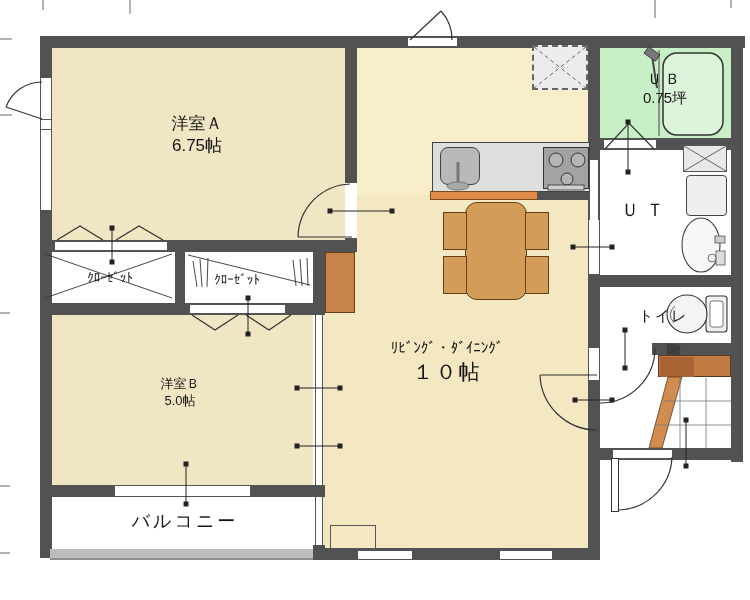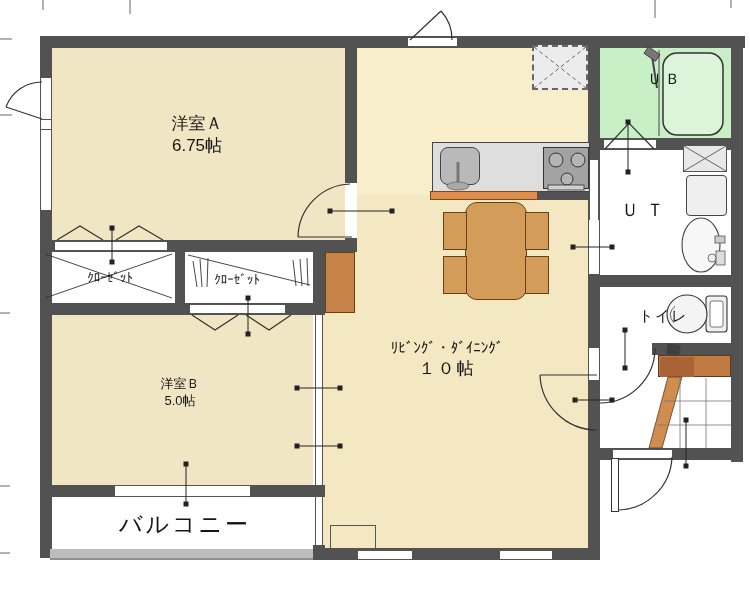--- a/index.html
+++ b/index.html
@@ -179,38 +179,39 @@
       <path d="M 0 39 L 12 39 M 0 115 L 12 115 M 0 313 L 10 313 M 0 486 L 10 486 M 0 553 L 10 553"></path>
     </g>
   </svg>
 
   <div class="label" style="left:97px;top:113px;width:200px;font-size:17px;">
     <div>洋室Ａ</div>
     <div>6.75帖</div>
   </div>
   <div class="label" style="left:601px;top:70px;width:128px;font-size:15px;line-height:1.25;">
     <div style="letter-spacing:3px;">ＵＢ</div>
+    <div>0.75坪</div>
   </div>
   <div class="label" style="left:596px;top:199px;width:100px;font-size:18px;letter-spacing:7px;">
     <div>ＵＴ</div>
   </div>
   <div class="label" style="left:613px;top:306px;width:100px;font-size:15px;letter-spacing:1px;">
     <div>トイレ</div>
   </div>
   <div class="label" style="left:60px;top:270px;width:100px;font-size:13px;">
     <div>ｸﾛｰｾﾞｯﾄ</div>
   </div>
   <div class="label" style="left:187px;top:272px;width:100px;font-size:13px;">
     <div>ｸﾛｰｾﾞｯﾄ</div>
   </div>
   <div class="label" style="left:80px;top:376px;width:200px;font-size:13px;">
     <div>洋室Ｂ</div>
     <div>5.0帖</div>
   </div>
   <div class="label" style="left:347px;top:338px;width:200px;font-size:15px;">
     <div>ﾘﾋﾞﾝｸﾞ・ﾀﾞｲﾆﾝｸﾞ</div>
-    <div style="font-size:17px;letter-spacing:2px;">１０帖</div>
-  </div>
-  <div class="label" style="left:105px;top:510px;width:160px;font-size:23px;letter-spacing:3px;">
+    <div style="font-size:21px;letter-spacing:2px;">１０帖</div>
+  </div>
+  <div class="label" style="left:105px;top:510px;width:160px;font-size:18px;letter-spacing:3px;">
     <div>バルコニー</div>
   </div>
 
 </div>
 
 </body></html>

